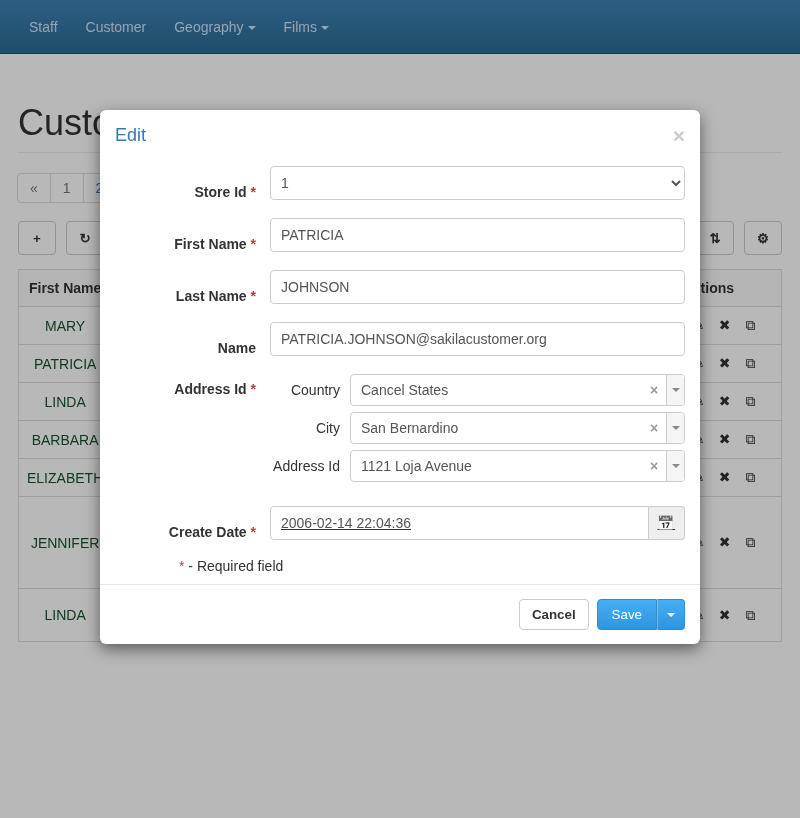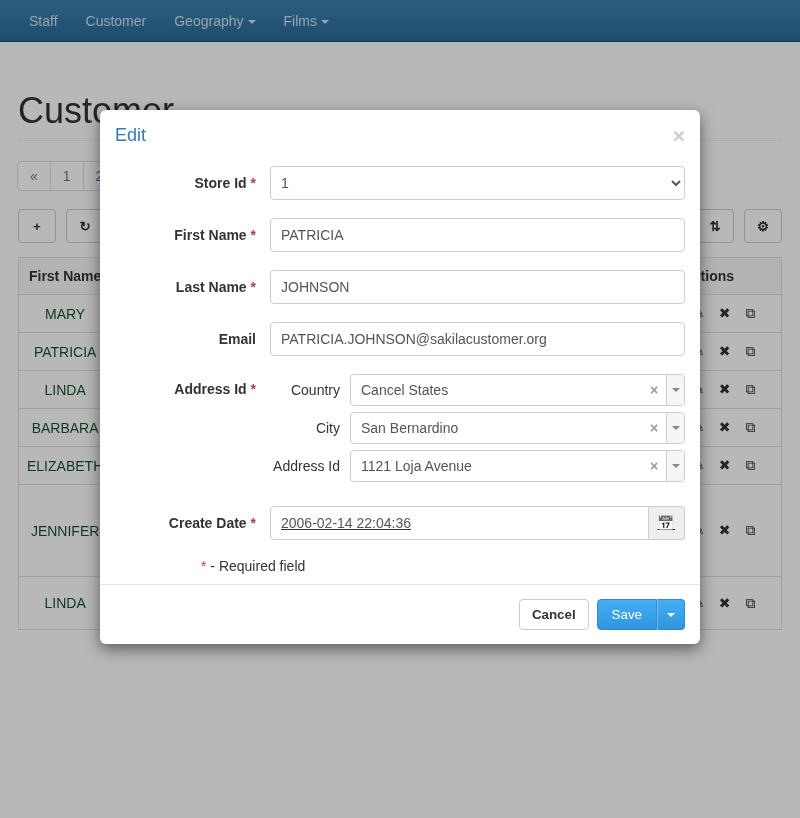--- a/index.html
+++ b/index.html
@@ -1,19 +1,19 @@
 <!DOCTYPE html>
 <html><head>
 <meta charset="utf-8">
 <style>
 * { box-sizing: border-box; margin: 0; padding: 0; }
 body { font-family: "Helvetica Neue", Helvetica, Arial, sans-serif; font-size: 14px; color: #333; background: #fff; width: 800px; height: 818px; overflow: hidden; position: relative; }
 
 
-.navbar { background: linear-gradient(#3e84b5, #2b6a96); height: 42px; display: flex; align-items: center; padding: 16px 15px; border-bottom: 1px solid #1f4f70; }
+.navbar { background: linear-gradient(#3e84b5, #2b6a96); height: 54px; display: flex; align-items: center; padding: 16px 15px; border-bottom: 1px solid #1f4f70; }
 .nav-item { color: #cfe3f1; padding: 10px 14px; font-size: 14px; cursor: pointer; }
 .nav-item .caret { display: inline-block; margin-left: 4px; width: 0; height: 0; border-left: 4px solid transparent; border-right: 4px solid transparent; border-top: 4px solid #cfe3f1; vertical-align: middle; }
 
 
 .page { padding: 20px 18px; }
 h1.page-title { font-size: 36px; font-weight: 500; color: #333; margin: 28px 0 20px; border-bottom: 1px solid #eee; padding-bottom: 8px; }
 
 .pagination { display: inline-flex; margin-bottom: 18px; }
 .pagination .pg { border: 1px solid #ddd; padding: 6px 12px; color: #777; background: #fff; margin-left: -1px; }
 .pagination .pg:first-child { border-radius: 4px 0 0 4px; }
@@ -31,39 +31,39 @@
 .row-icon { display: inline-block; width: 20px; text-align: center; color: #333; margin: 0 3px; cursor: pointer; }
 .check-green { color: #3c763d; font-weight: bold; }
 
 
 .overlay { position: absolute; inset: 0; background: rgba(0,0,0,.28); }
 .modal { position: absolute; top: 110px; left: 50%; transform: translateX(-50%); width: 600px; background: #fff; border-radius: 6px; box-shadow: 0 5px 15px rgba(0,0,0,.5); }
 .modal-header { padding: 15px 15px 0 15px; display: flex; align-items: flex-start; }
 .modal-title { color: #337ab7; font-size: 18px; font-weight: 500; }
 .modal-close { margin-left: auto; color: #ccc; font-size: 21px; font-weight: 700; cursor: pointer; line-height: 1; }
 .modal-body { padding: 20px 15px 10px; }
-.form-row { display: flex; align-items: center; margin-bottom: 18px; }
+.form-row { display: flex; align-items: flex-end; margin-bottom: 18px; }
 .form-row.multi { align-items: flex-start; }
 .form-label { width: 155px; text-align: right; padding-right: 14px; font-weight: 700; color: #333; font-size: 14px; }
 .req { color: #a94442; }
 .form-control-wrap { flex: 1; }
 .sub-row { display: flex; align-items: center; margin-bottom: 6px; }
 .sub-label { width: 80px; text-align: right; padding-right: 10px; color: #333; }
 .form-control { width: 100%; border: 1px solid #ccc; border-radius: 4px; padding: 7px 10px; font-size: 14px; color: #555; height: 34px; background: #fff; }
 select.form-control { padding: 6px 6px; }
 .select2 { display: flex; border: 1px solid #ccc; border-radius: 4px; overflow: hidden; }
 .select2-val { flex: 1; padding: 7px 10px; color: #555; }
 .select2-clear { width: 24px; display:flex; align-items:center; justify-content:center; color:#999; font-weight:bold; font-size:14px; border:none; background:#fff; cursor:pointer; }
 .select2-arrow { width: 18px; background: #f5f5f5; border-left: 1px solid #ccc; display:flex; align-items:center; justify-content:center; cursor:pointer; }
 .select2-arrow::after { content:""; border-left:4px solid transparent; border-right:4px solid transparent; border-top:4px solid #888; }
 .input-group { display:flex;text-decoration:underline; }
 .input-group .form-control { border-radius: 4px 0 0 4px; }
 .input-group .addon { border:1px solid #ccc; border-left:none; background:#eee; width:40px; display:flex; align-items:center; justify-content:center; border-radius:0 4px 4px 0; cursor:pointer; }
 
-.help-text { margin-left: 86px; font-size: 14px; margin-top: 4px; }
+.help-text { margin-left: 64px; font-size: 14px; margin-top: 4px; }
 .modal-footer { border-top: 1px solid #e5e5e5; padding: 14px 15px; display:flex; justify-content:flex-end; gap:8px; }
 .btn-default { background:#fff; border:1px solid #ccc; border-radius:4px; padding:7px 12px; cursor:pointer; color:#333;font-weight:bold; }
 .btn-primary-group { display:flex;border-radius:14px; }
 .btn-primary { background:#39a0ed; background: linear-gradient(#46aef5,#2e96de); border:1px solid #2e8cd1; color:#fff; padding:7px 14px; border-radius:4px 0 0 4px; cursor:pointer; }
 .btn-primary-toggle { background: linear-gradient(#46aef5,#2e96de); border:1px solid #2e8cd1; border-left:1px solid rgba(255,255,255,.3); color:#fff; padding:7px 9px; border-radius:0 4px 4px 0; cursor:pointer; }
 .btn-primary-toggle::after { content:""; display:inline-block; border-left:4px solid transparent; border-right:4px solid transparent; border-top:4px solid #fff; vertical-align: middle; }
 
 
 .i-plus::before{content:"+"; font-weight:bold;}
 .i-refresh::before{content:"\21BB";}
@@ -207,21 +207,21 @@
     </div>
 
     <div class="form-row">
       <div class="form-label"><span>Last Name</span> <span class="req">*</span></div>
       <div class="form-control-wrap">
         <input class="form-control" value="JOHNSON" style="">
       </div>
     </div>
 
     <div class="form-row">
-      <div class="form-label"><span>Email</span></div>
+      <div class="form-label"><span>Name</span></div>
       <div class="form-control-wrap">
         <input class="form-control" value="PATRICIA.JOHNSON@sakilacustomer.org" style="">
       </div>
     </div>
 
     <div class="form-row multi">
       <div class="form-label" style="padding-top:7px"><span>Address Id</span> <span class="req">*</span></div>
       <div class="form-control-wrap">
         <div class="sub-row">
           <div class="sub-label">Country</div>

